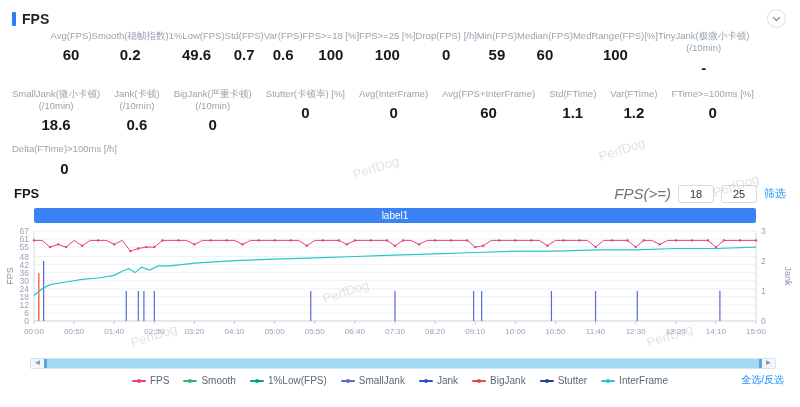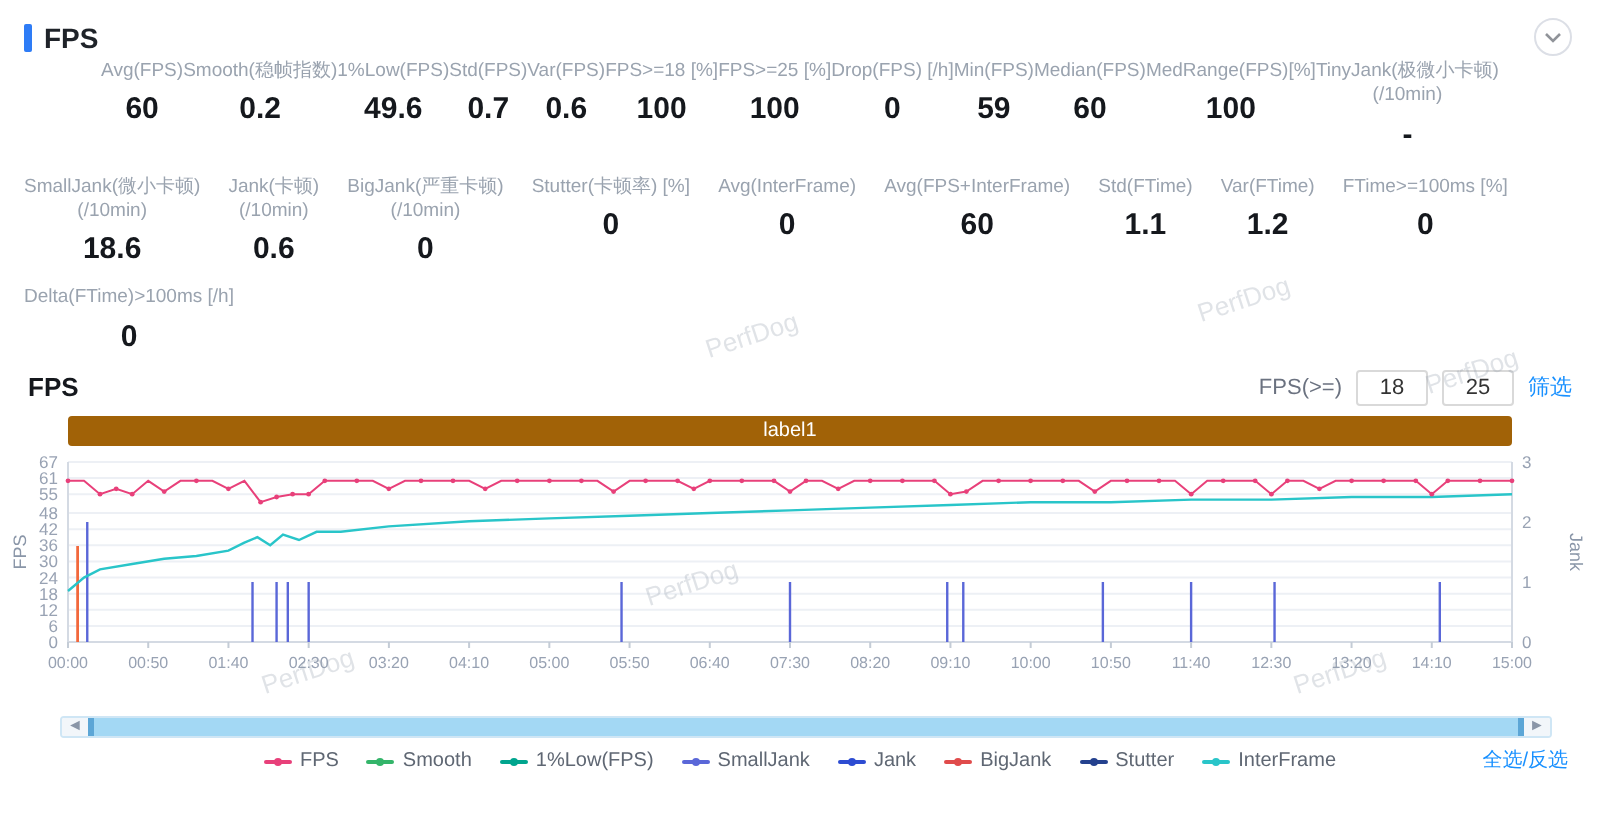--- a/index.html
+++ b/index.html
@@ -23,21 +23,21 @@
   .stats-row2{margin-top:12px;padding-right:46px;}
   .stats-row3{margin-top:10px;justify-content:flex-start;}
   .stat-cell{text-align:center;}
   .stat-label{color:#9aa3af;font-size:9.5px;line-height:1.3;white-space:nowrap;}
   .stat-sub{color:#9aa3af;font-size:9.5px;line-height:1.3;}
   .stat-value{color:#15181d;font-weight:bold;font-size:15px;margin-top:4px;}
   
   .chart-header{display:flex;align-items:center;justify-content:space-between;margin-top:8px;padding:0 14px 0 14px;}
   .chart-title{font-weight:bold;font-size:13px;color:#15181d;}
   .chart-controls{display:flex;align-items:center;gap:7px;}
-  .threshold-label{color:#6b7280;font-size:11px;}
+  .threshold-label{color:#6b7280;font-size:15px;font-style:italic;}
   .fps-input{width:36px;height:18px;border:1px solid #d9d9d9;border-radius:2px;text-align:center;
     font-size:11px;color:#333;font-family:"Liberation Sans",sans-serif;padding:0;}
   .filter-link{color:var(--accent);font-size:11px;text-decoration:none;cursor:pointer;}
   
   .chart-banner{margin:5px 44px 2px 34px;height:15px;border-radius:2px;background:#ef5350;
     display:flex;align-items:center;justify-content:center;color:#fff;font-size:10px;}
   
   .chart-wrap{margin:0 0 3px 6px;text-align:right;}
   #chart-svg{display:block;}
   
@@ -175,21 +175,21 @@
 <div class="chart-header">
   <span class="chart-title">FPS</span>
   <div class="chart-controls">
     <span class="threshold-label">FPS(&gt;=)</span>
     <input class="fps-input" type="text" value="18" style="">
     <input class="fps-input" type="text" value="25" style="">
     <a class="filter-link">筛选</a>
   </div>
 </div>
 
-<div class="chart-banner" style="background: #a16207;">
+<div class="chart-banner" style="background: #3b82f6;">
   <span>label1</span>
 </div>
 
 <div class="chart-wrap">
   <svg id="chart-svg" width="788" height="130" viewBox="0 0 788 130">
       <line x1="28" x2="750" y1="6" y2="6" stroke="#edf0f5" stroke-width="1"></line>
       <text x="23" y="9" text-anchor="end" font-size="8.5" fill="#98a2b3">67</text>
       <line x1="28" x2="750" y1="14.059701492537316" y2="14.059701492537316" stroke="#edf0f5" stroke-width="1"></line>
       <text x="23" y="17.059701492537314" text-anchor="end" font-size="8.5" fill="#98a2b3">61</text>
       <line x1="28" x2="750" y1="22.119402985074622" y2="22.119402985074622" stroke="#edf0f5" stroke-width="1"></line>

